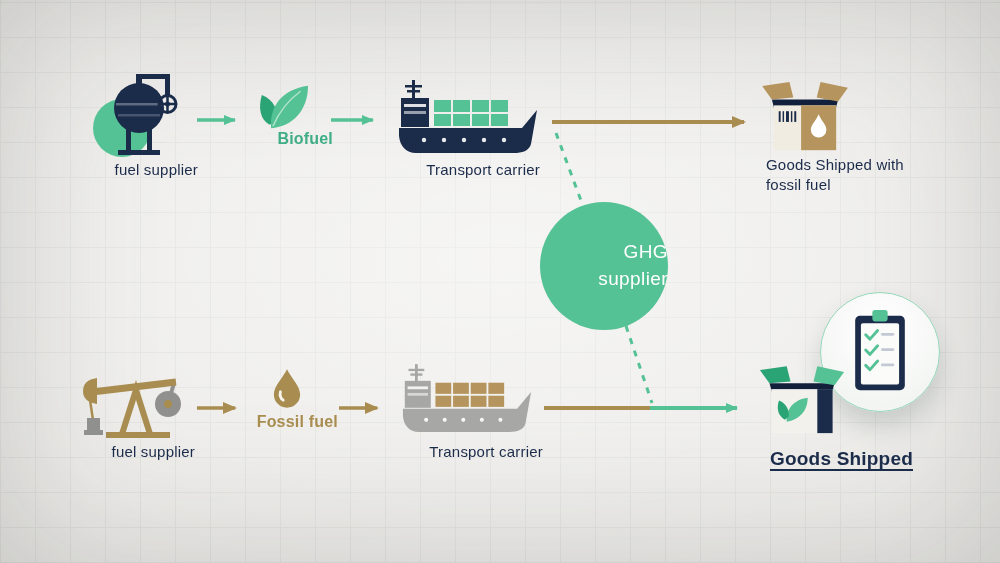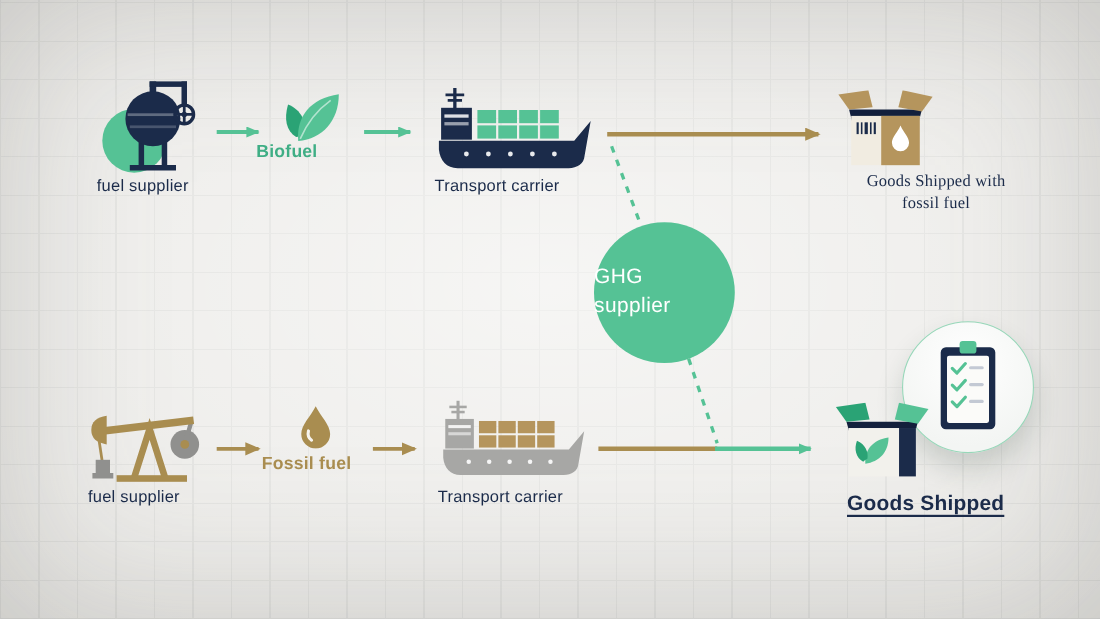--- a/index.html
+++ b/index.html
@@ -20,30 +20,30 @@
     content:"";position:absolute;inset:0;z-index:0;pointer-events:none;
     box-shadow:inset 0 0 150px rgba(105,105,100,.28);
   }
   svg{display:block}
   .f-navy{fill:var(--navy)} .f-green{fill:var(--green)} .f-greend{fill:var(--green_dark)}
   .f-tan{fill:var(--tan)} .f-tanl{fill:var(--tan_light)} .f-gray{fill:var(--gray)}
   .connectors{position:absolute;inset:0;z-index:1;pointer-events:none;}
   .icon{position:absolute;z-index:2;}
   .label{
     position:absolute;z-index:3;color:var(--navy);
-    font-size:15px;font-weight:500;text-align:left;letter-spacing:.2px;line-height:1.35;
+    font-size:15px;font-weight:500;text-align:right;letter-spacing:.2px;line-height:1.35;
   }
   .fuel-word{font-size:16px;font-weight:600;}
   .label-green{color:#3fae85;}
   .label-tan{color:var(--tan);}
-  .label-left{text-align:center;font-family:Liberation Serif, serif;}
+  .label-left{text-align:left;}
   .ghg{
     position:absolute;left:540px;top:202px;width:128px;height:128px;z-index:5;
     border-radius:50%;background:var(--green);color:#fff;
-    display:flex;flex-direction:column;align-items:flex-start;justify-content:center;
+    display:flex;flex-direction:column;align-items:flex-end;justify-content:center;
     font-size:19px;letter-spacing:.4px;line-height:1.4;font-weight:500;
   }
   .goods-bio{
     position:absolute;left:770px;top:444px;z-index:3;color:var(--navy);
     font-size:19px;font-weight:700;line-height:1.55;letter-spacing:.2px;text-align:left;
   }
   .goods-bio span{display:block;text-decoration:underline;text-decoration-thickness:1.5px;text-underline-offset:4px;}
   .badge{
     position:absolute;left:820px;top:292px;width:118px;height:118px;z-index:6;
     border-radius:50%;

